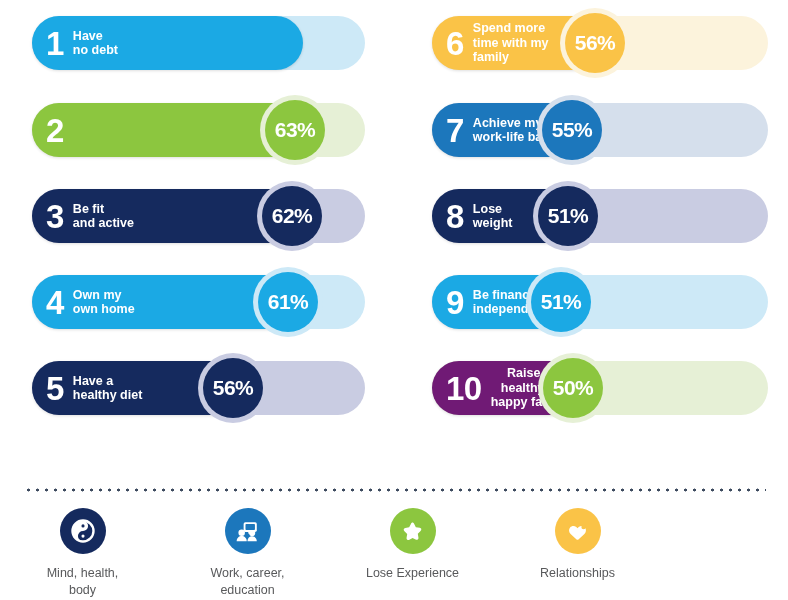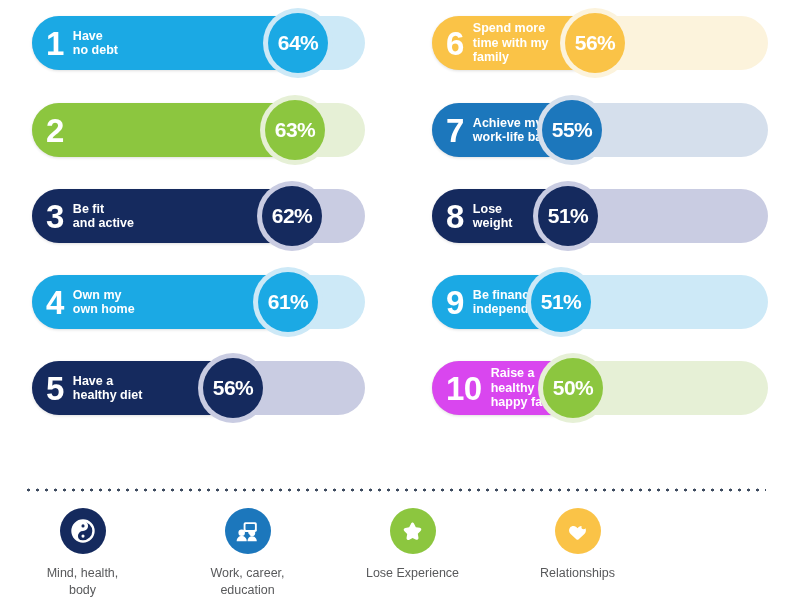--- a/index.html
+++ b/index.html
@@ -149,25 +149,20 @@
   <div id="bars">
       <div class="row" style="left: 32px; top: 8px; width: 333px;">
         <div class="track" style="width: 333px; background: rgb(205, 233, 247);"></div>
         <div class="fill" style="width: 271px; background: rgb(27, 169, 228);">
           <div class="fill-inner">
             <div class="rank">1</div>
             <div class="label">Have
 no debt</div>
           </div>
         </div>
-        <div class="pct-wrap" style="left: 231px;">
-          <div class="pct-ring" style="background: rgb(205, 233, 247);"></div>
-          <div class="pct-disc" style="background: rgb(27, 169, 228);"></div>
-          <div class="pct-text">64%</div>
-        </div>
       </div>
       <div class="row" style="left: 32px; top: 95px; width: 333px;">
         <div class="track" style="width: 333px; background: rgb(230, 240, 214);"></div>
         <div class="fill" style="width: 268px; background: rgb(140, 198, 63);">
           <div class="fill-inner">
             <div class="rank">2</div>
           </div>
         </div>
         <div class="pct-wrap" style="left: 228px;">
           <div class="pct-ring" style="background: rgb(230, 240, 214);"></div>
@@ -276,21 +271,21 @@
           </div>
         </div>
         <div class="pct-wrap" style="left: 94px;">
           <div class="pct-ring" style="background: rgb(205, 233, 247);"></div>
           <div class="pct-disc" style="background: rgb(27, 169, 228);"></div>
           <div class="pct-text">51%</div>
         </div>
       </div>
       <div class="row" style="left: 432px; top: 353px; width: 336px;">
         <div class="track" style="width: 336px; background: rgb(230, 240, 214);"></div>
-        <div class="fill" style="width: 146px; background: #d946ef;">
+        <div class="fill" style="width: 146px; background: #701a75; text-align: center;">
           <div class="fill-inner">
             <div class="rank">10</div>
             <div class="label">Raise a
 healthy &amp;
 happy family</div>
           </div>
         </div>
         <div class="pct-wrap" style="left: 106px;">
           <div class="pct-ring" style="background: rgb(230, 240, 214);"></div>
           <div class="pct-disc" style="background: rgb(140, 198, 63);"></div>

